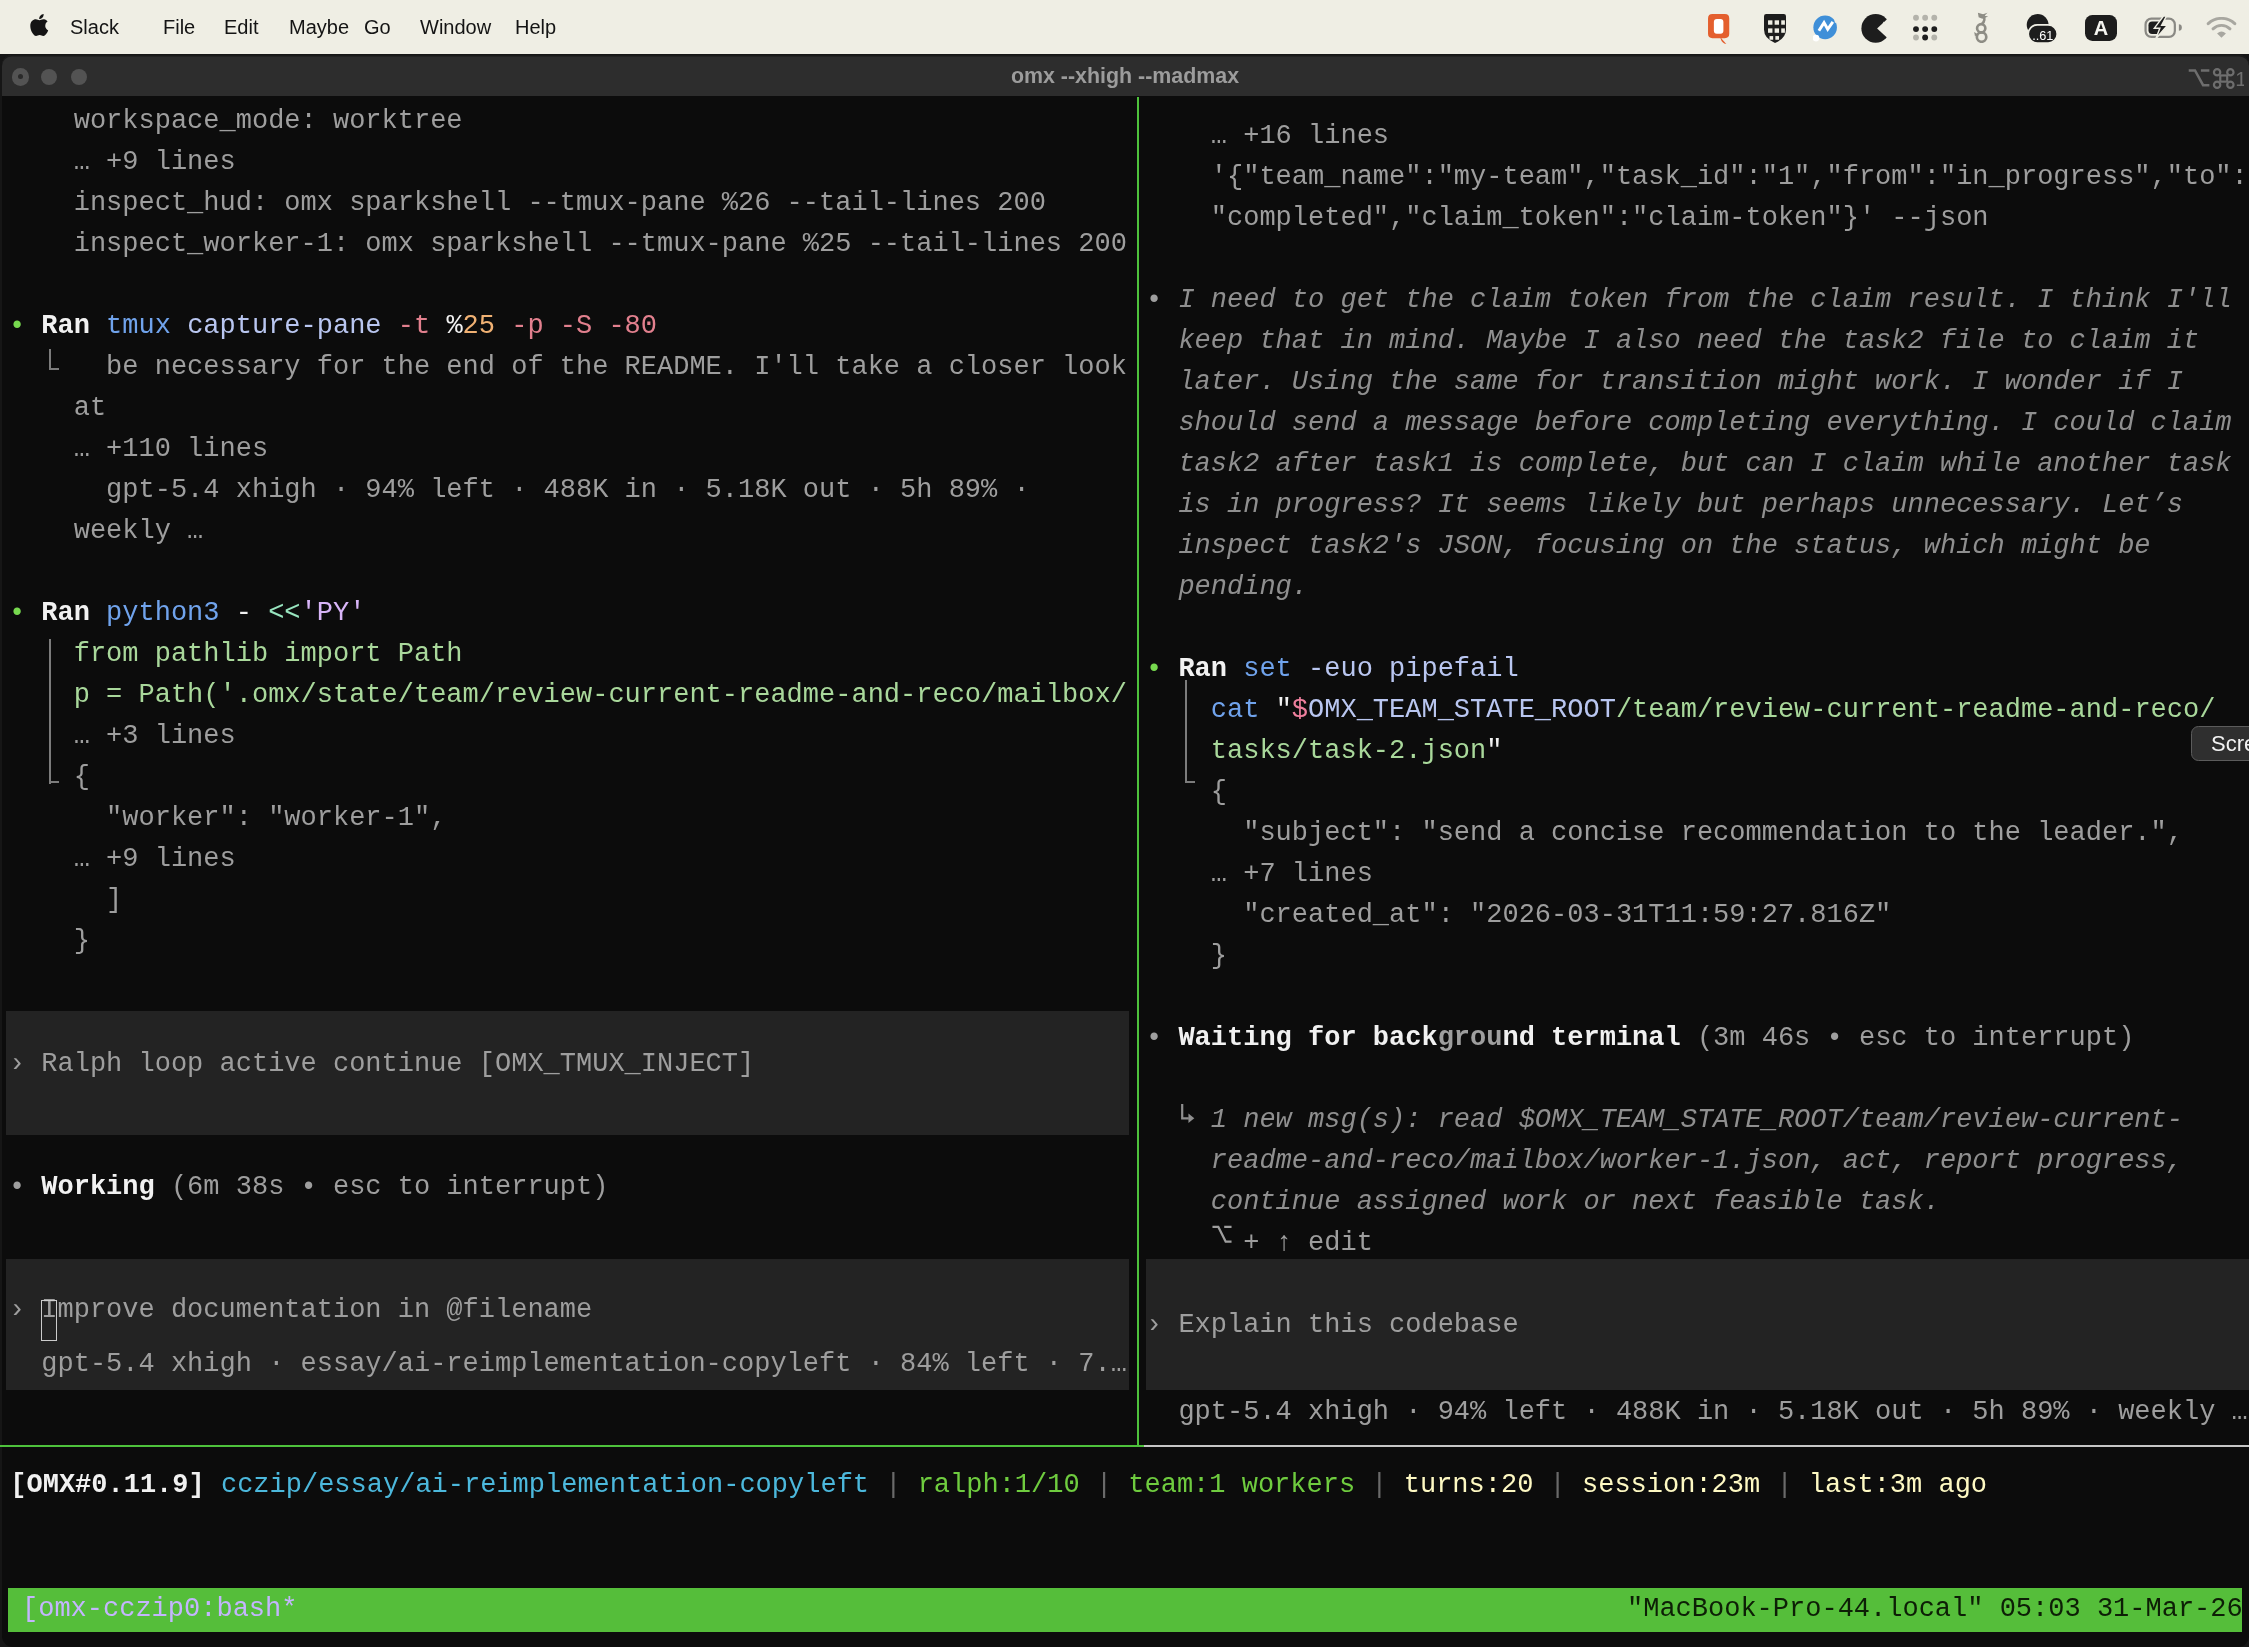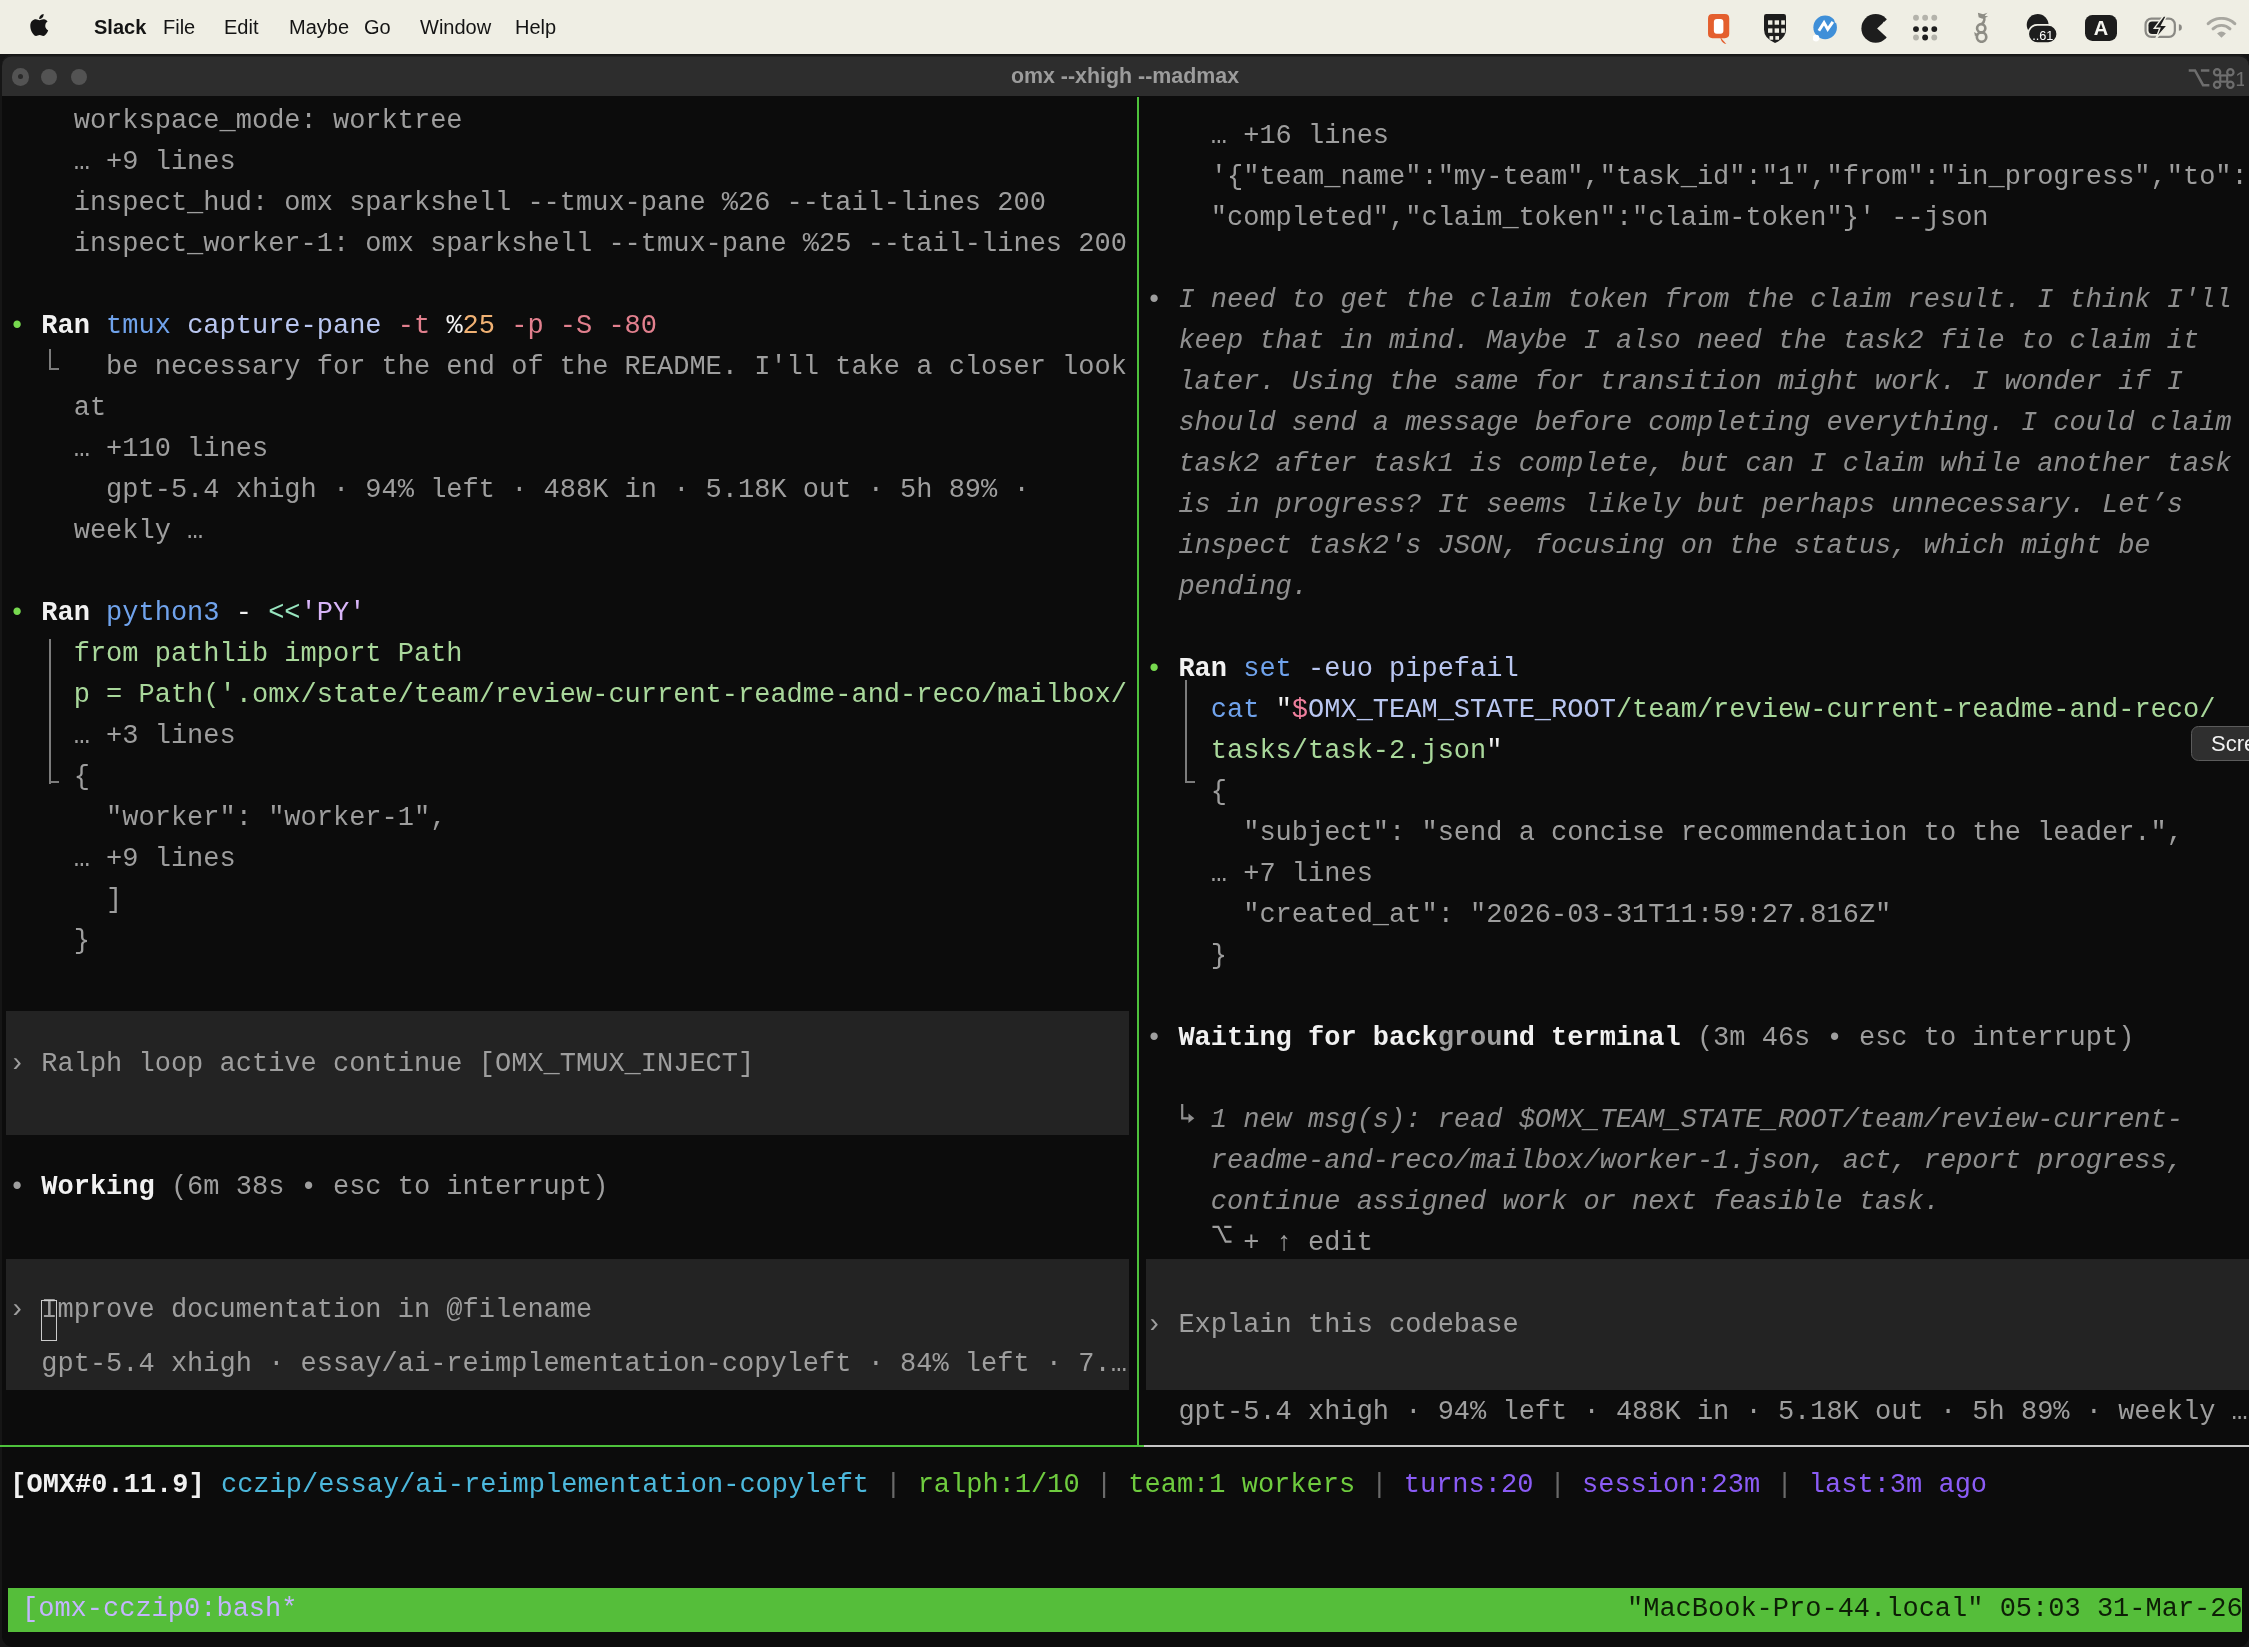--- a/index.html
+++ b/index.html
@@ -4,21 +4,21 @@
 .abs{position:absolute}
 #win{position:absolute;left:1.5px;top:55px;width:2247px;height:1592px;background:#0c0c0c;border-radius:9.6px 9.6px 11px 11px}
 #titlebar{position:absolute;left:1.5px;top:55px;width:2247px;height:41px;background:#2d2d2d;border-radius:9.6px 9.6px 0 0;box-shadow:inset 0 1.5px 0 #1a1a1a}
 #menubar{position:absolute;left:0;top:0;width:2250px;height:54px;background:#efeee4}
 .mi{position:absolute;top:0;height:54px;line-height:55px;font-family:"Liberation Sans",sans-serif;font-size:20px;color:#141414;white-space:pre}
 .tl{position:absolute;border-radius:50%}
 pre.t{position:absolute;margin:0;font-family:"Liberation Mono",monospace;font-size:27px;line-height:41px;white-space:pre;letter-spacing:0}
 .g{color:#9e9e9e} .w{color:#f1f1f1} .gb{color:#77d94f} .bl{color:#70a3ec}
 .pe{color:#b9c6f0} .sa{color:#e2808e} .or{color:#f0b173} .pg{color:#a9d89b}
 .mt{color:#99e6c0} .li{color:#d8b5f8} .pk{color:#ee7f9d} .cy{color:#4cb8dc}
-.sg{color:#6fcc3f} .dg{color:#6a6a6a} .mg{color:#8b5cf6} .gi{color:#8f8f8f;font-style:italic}
+.sg{color:#6fcc3f} .dg{color:#6a6a6a} .mg{color:#fef9c3} .gi{color:#8f8f8f;font-style:italic}
 .mi{}
 .band{position:absolute;background:#232323}
 .vline{position:absolute;width:1.6px;background:#7c7c7c}
 .hline{position:absolute;height:1.6px;background:#7c7c7c}
 </style></head><body>
 
 <div id="win"></div>
 
 <div class="band" style="left:5.9px;top:1011px;width:1123px;height:124px"></div>
 <div class="band" style="left:5.9px;top:1259px;width:1123px;height:131px"></div>
@@ -142,21 +142,21 @@
 </g>
 <text x="64" y="27" font-family="Liberation Sans" font-size="28" fill="#6e6e6e">1</text>
 </svg>
 
 <div class="abs" style="left:2191px;top:726px;width:74px;height:35px;background:#2f2f2f;border:1.5px solid #5c5c5c;border-radius:7.4px;color:#f2f2f2;font-family:'Liberation Sans',sans-serif;font-size:22px;line-height:34px;padding-left:19px;box-sizing:border-box">Scre</div>
 
 <div id="menubar"></div>
 <svg class="abs" style="left:30px;top:14px" width="18.5" height="22" viewBox="0 0 814 1000">
 <path fill="#141414" d="M788.1 340.9c-5.8 4.5-108.2 62.2-108.2 190.5 0 148.4 130.3 200.9 134.2 202.2-.6 3.2-20.7 71.9-68.7 141.9-42.8 61.6-87.5 123.1-155.5 123.1s-85.5-39.5-164-39.5c-76.5 0-103.7 40.8-165.9 40.8s-105.6-57-155.5-127C46.7 790.7 0 663 0 541.8c0-194.4 126.4-297.5 250.8-297.5 66.1 0 121.2 43.4 162.7 43.4 39.5 0 101.1-46 176.3-46 28.5 0 130.9 2.6 198.3 99.2zm-234-181.5c31.1-36.9 53.1-88.1 53.1-139.3 0-7.1-.6-14.3-1.9-20.1-50.6 1.9-110.8 33.7-147.1 75.8-28.5 32.4-55.1 83.6-55.1 135.5 0 7.8 1.3 15.6 1.9 18.1 3.2.6 8.4 1.3 13.6 1.3 45.4 0 102.5-30.4 135.5-71.3z"></path>
 </svg>
-<div class="mi" style="left:94px;font-weight:bold">Slack</div>
+<div class="mi" style="left:70px;font-weight:normal">Slack</div>
 <div class="mi" style="left:163px">File</div>
 <div class="mi" style="left:224px">Edit</div>
 <div class="mi" style="left:289px">Maybe</div>
 <div class="mi" style="left:364px">Go</div>
 <div class="mi" style="left:420px">Window</div>
 <div class="mi" style="left:515px">Help</div>
 
 <svg class="abs" style="left:1708px;top:14px" width="22" height="30" viewBox="0 0 30 41">
 <path d="M0 6 Q0 0 6 0 H23 Q29 0 29 6 V27 Q29 33 23 33 H18 L25 41 Q19 40 17 33 H6 Q0 33 0 27 Z" fill="#e45f2e"></path>
 <rect x="8" y="7" width="13" height="20" rx="4" fill="#ffffff"></rect>

